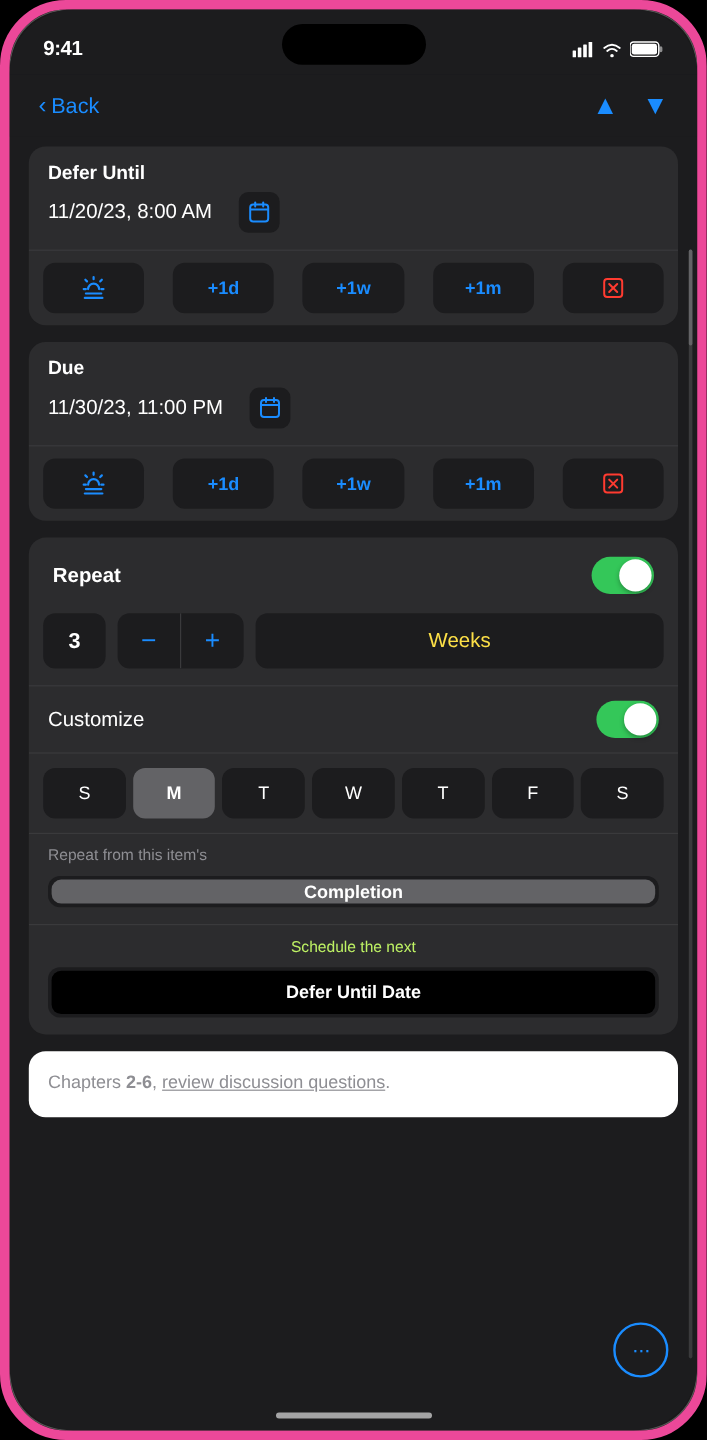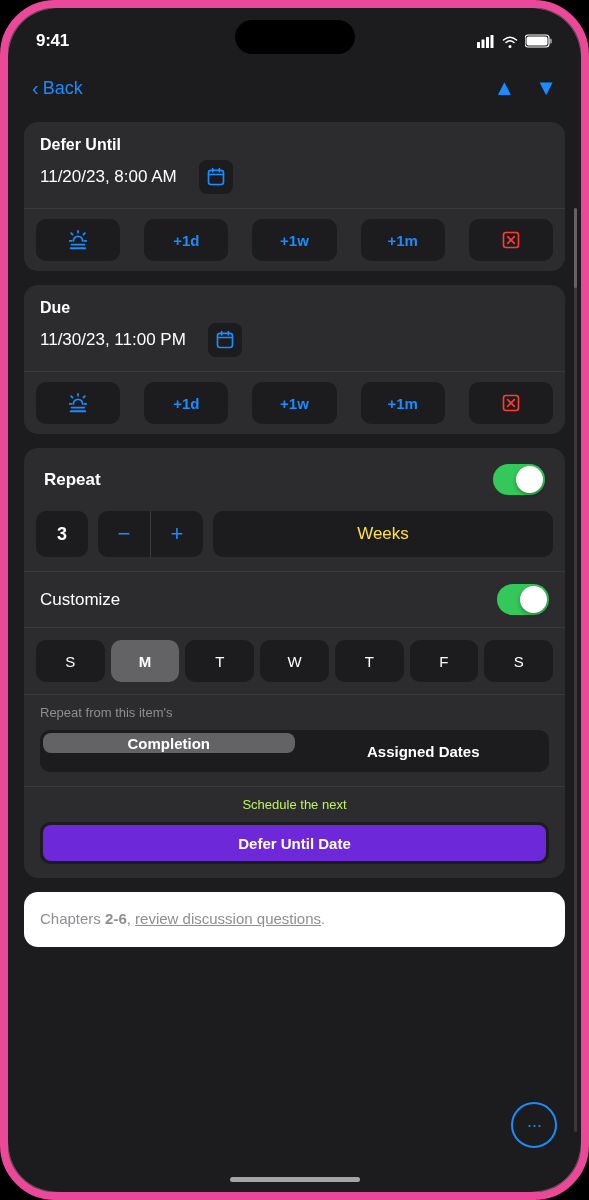--- a/index.html
+++ b/index.html
@@ -409,21 +409,21 @@
       display: flex;
       align-items: center;
       justify-content: center;
       cursor: pointer;
       font-size: 15px;
       font-weight: 600;
       color: #fff;
     }
 
     .sched-option.active {
-      background: #6d28d9;
+      background: #000000;
       border-radius: 8px;
       margin: 3px;
       height: 36px;
       text-align: right;
     }
 
     .sched-option.inactive {
       background: #636366;
       border-radius: 8px;
       margin: 3px;
@@ -653,21 +653,20 @@
           <div class="day-btn">W</div>
           <div class="day-btn">T</div>
           <div class="day-btn">F</div>
           <div class="day-btn">S</div>
         </div>
 
         <div class="segmented-section">
           <div class="segment-label">Repeat from this item's</div>
           <div class="segmented-control">
             <div class="seg-option active">Completion</div>
-            <div class="seg-option inactive">Assigned Dates</div>
           </div>
         </div>
 
         <div class="schedule-section">
           <div class="schedule-label">Schedule the next</div>
           <div class="schedule-control">
             <div class="sched-option active">Defer Until Date</div>
           </div>
         </div>
 

